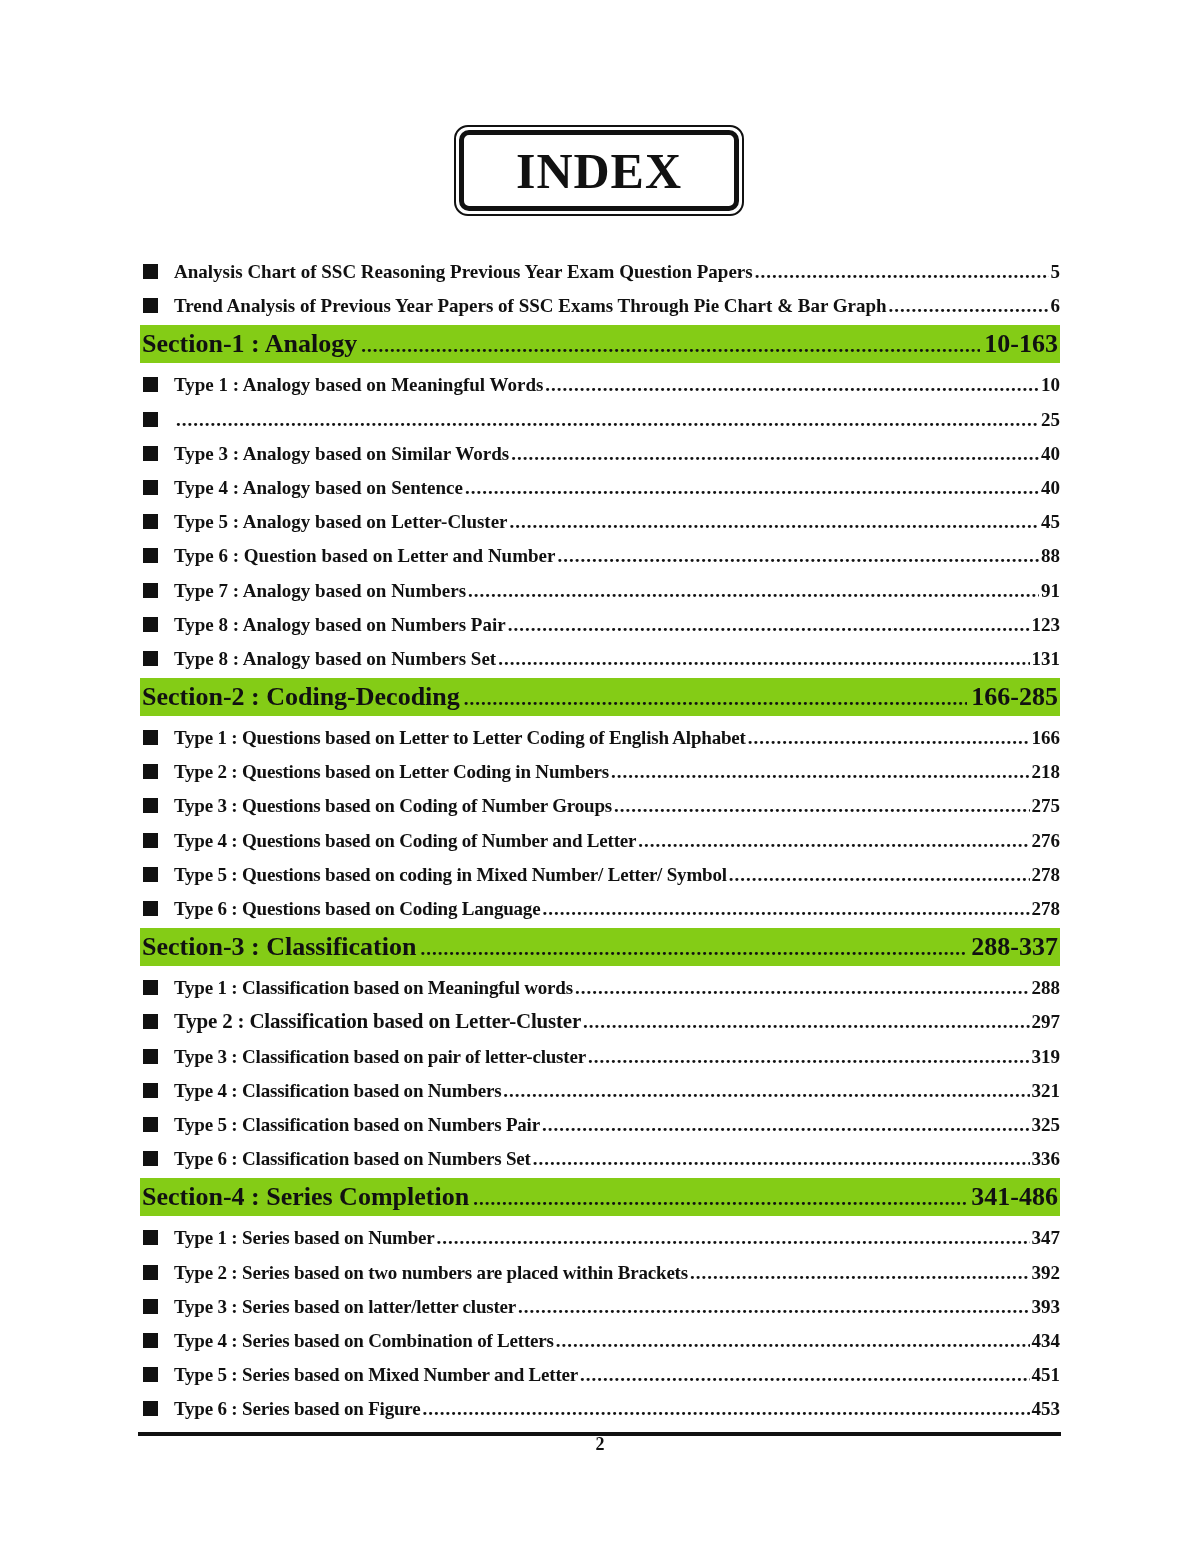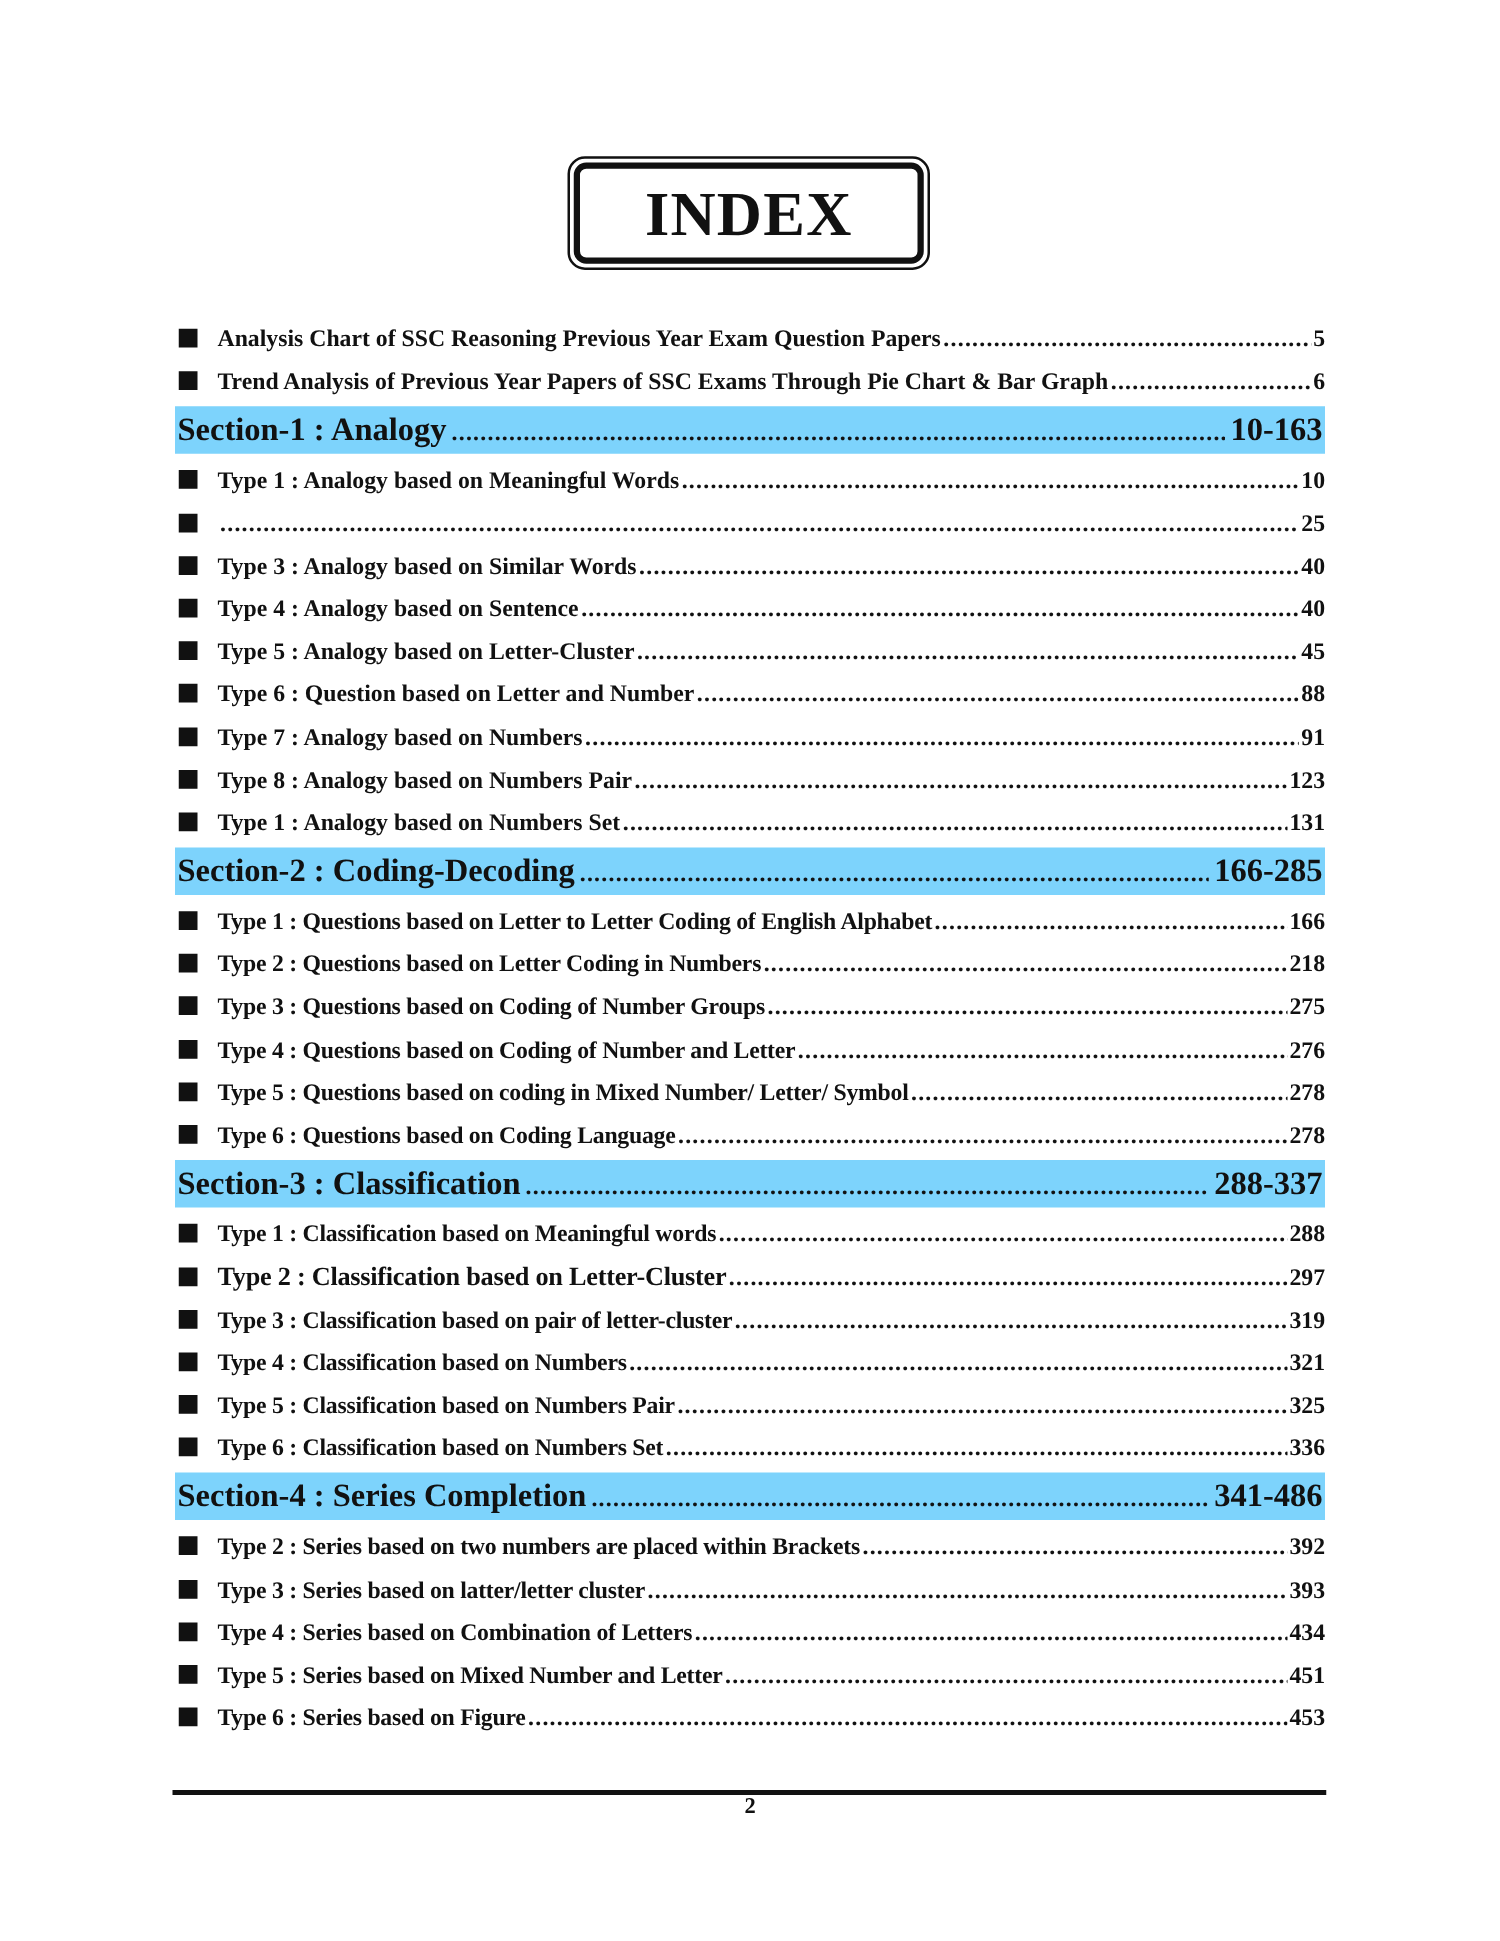--- a/index.html
+++ b/index.html
@@ -36,21 +36,21 @@
   .row .dots {
     flex: 1 1 auto; overflow: hidden; margin: 0 2px; font-weight: bold;
     letter-spacing: 1px;
   }
   .row .dots::before {
     content: "..................................................................................................................................................................................................................................................";
   }
   .row .page { flex: none; text-align: right; }
   .row.condensed .label { letter-spacing: -0.2px; }
   .section {
-    display: flex; align-items: baseline; background: #7dd3fc;
+    display: flex; align-items: baseline; background: #84cc16;
     height: 38px; line-height: 38px; margin: 3px 0 4px 0; padding: 0 2px;
     font-weight: bold; font-size: 26px; white-space: nowrap;
   }
   .section .label { flex: none; }
   .section .dots { flex: 1 1 auto; overflow: hidden; margin: 0 4px; font-size: 19px; letter-spacing: 1px;}
   .section .dots::before {
     content: "..............................................................................................................................................................................................................................";
   }
   .section .page { flex: none; }
   .small-label { font-size: 21px; }
@@ -131,21 +131,21 @@
       <span class="page">91</span>
     </div>
     <div class="row">
       <span class="bullet"><i></i></span>
       <span class="label">Type 8 : Analogy based on Numbers Pair</span>
       <span class="dots"></span>
       <span class="page">123</span>
     </div>
     <div class="row">
       <span class="bullet"><i></i></span>
-      <span class="label">Type 1 : Analogy based on Numbers Set</span>
+      <span class="label">Type 8 : Analogy based on Numbers Set</span>
       <span class="dots"></span>
       <span class="page">131</span>
     </div>
     <div class="section">
       <span class="label">Section-2 : Coding-Decoding</span>
       <span class="dots"></span>
       <span class="page">166-285</span>
     </div>
     <div class="row condensed">
       <span class="bullet"><i></i></span>
@@ -221,20 +221,26 @@
     <div class="row condensed">
       <span class="bullet"><i></i></span>
       <span class="label">Type 6 :  Classification based on Numbers Set</span>
       <span class="dots"></span>
       <span class="page">336</span>
     </div>
     <div class="section">
       <span class="label">Section-4 : Series Completion</span>
       <span class="dots"></span>
       <span class="page">341-486</span>
+    </div>
+    <div class="row condensed">
+      <span class="bullet"><i></i></span>
+      <span class="label">Type 1 : Series based on Number</span>
+      <span class="dots"></span>
+      <span class="page">347</span>
     </div>
     <div class="row condensed">
       <span class="bullet"><i></i></span>
       <span class="label">Type 2 :  Series based on two numbers are placed within Brackets</span>
       <span class="dots"></span>
       <span class="page">392</span>
     </div>
     <div class="row condensed">
       <span class="bullet"><i></i></span>
       <span class="label">Type 3 :  Series based on latter/letter cluster</span>

